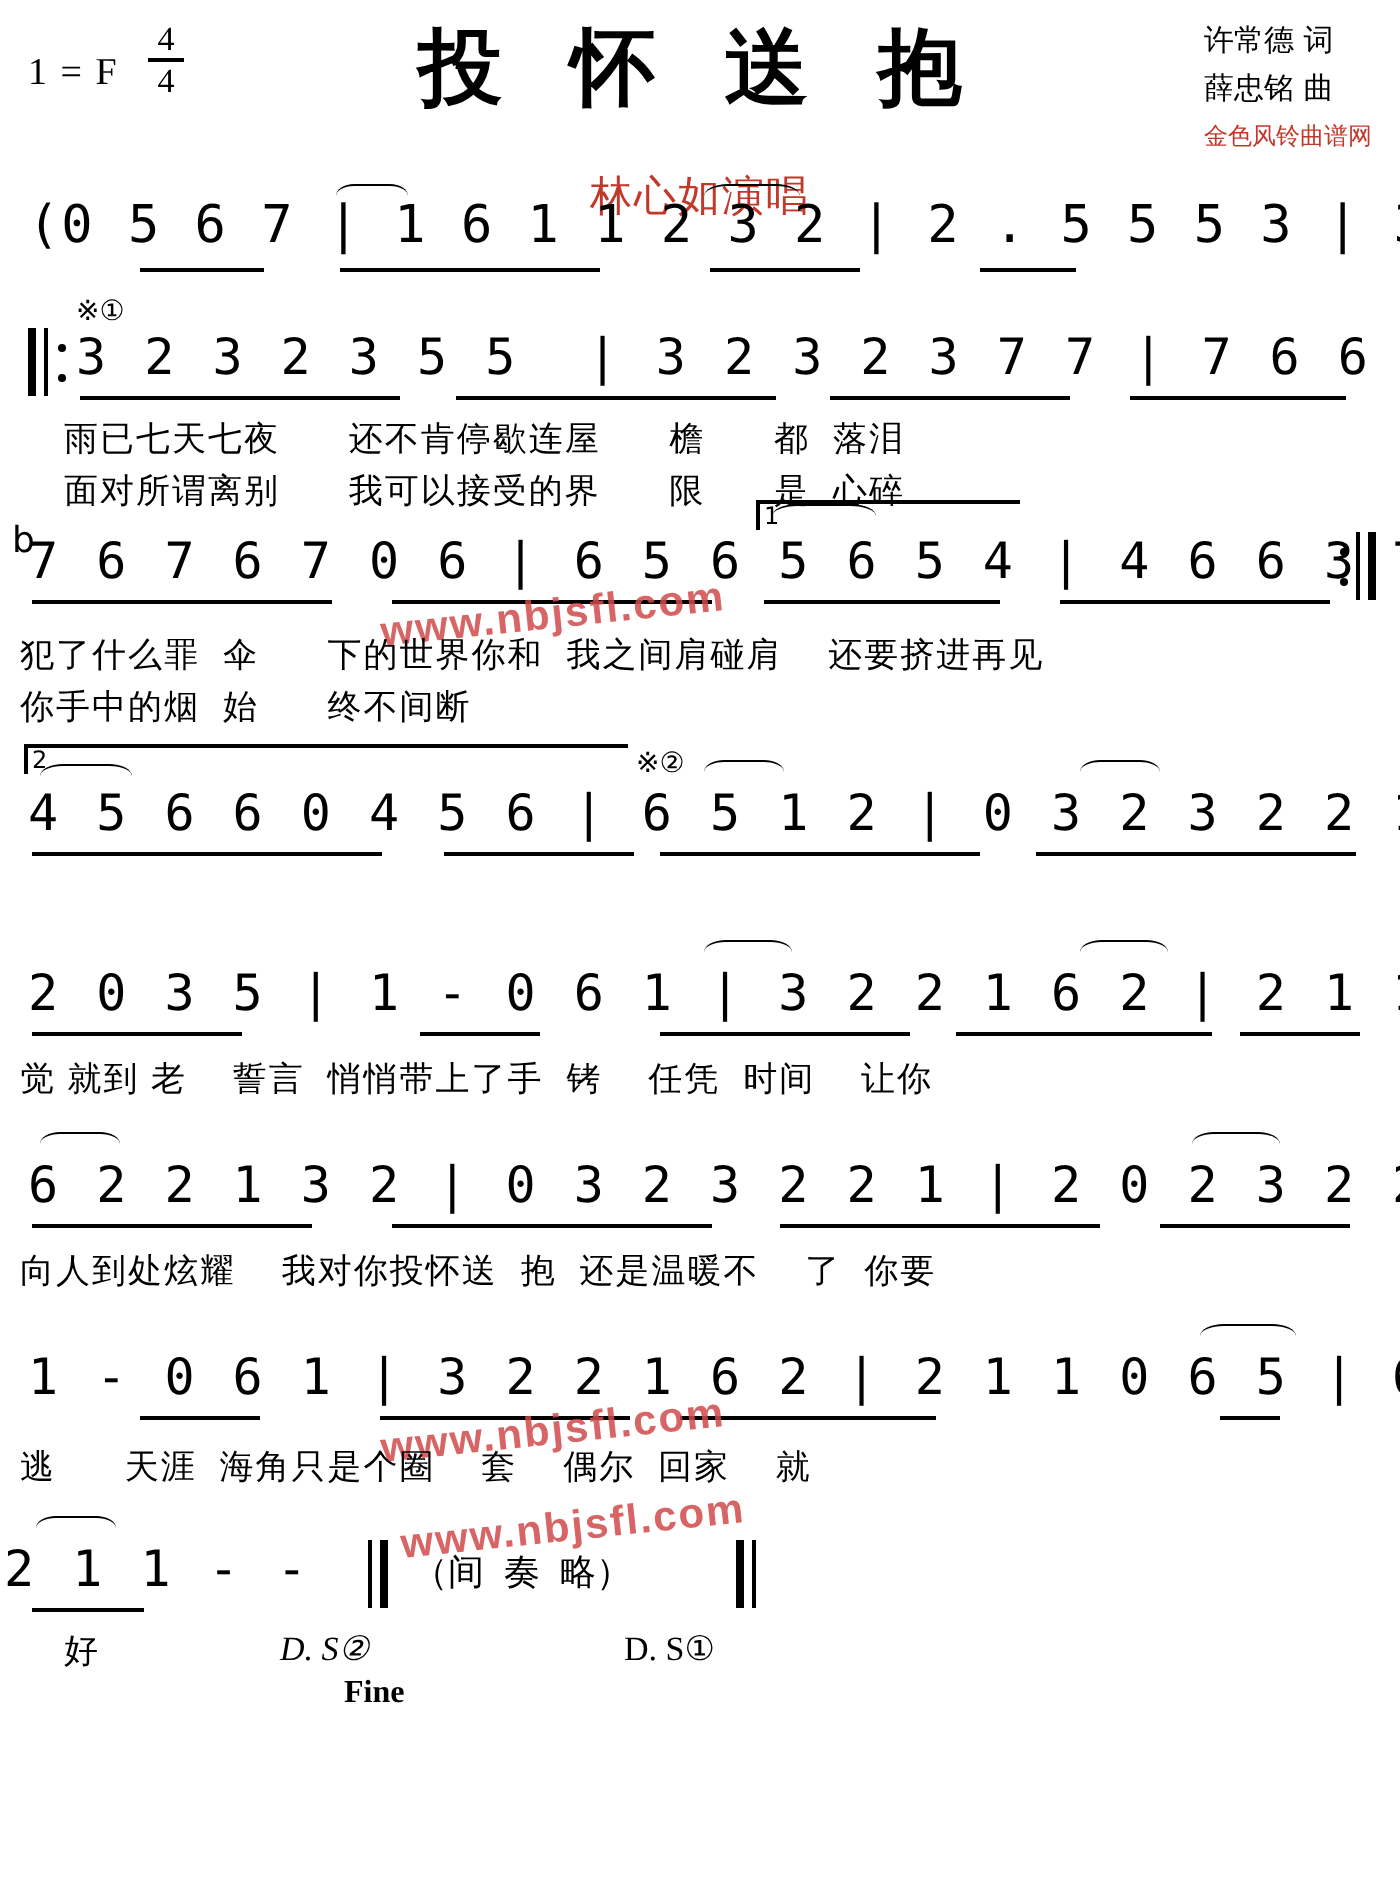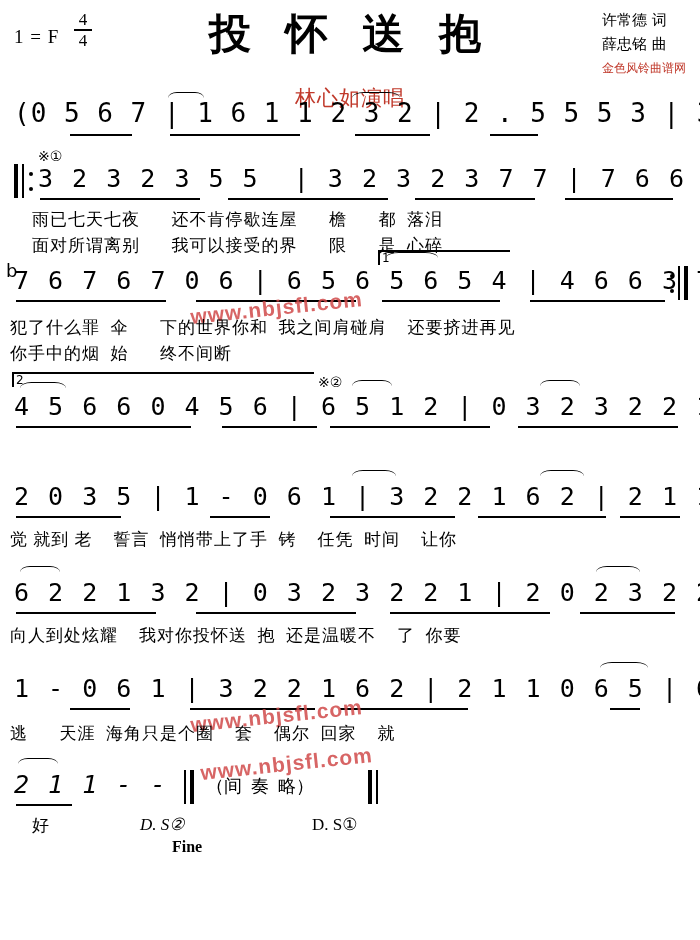--- a/index.html
+++ b/index.html
@@ -52,21 +52,21 @@
   .row{position:relative;width:700px;}
   .notes{
     position:absolute;left:0;top:0;
     font-family:"DejaVu Sans Mono", monospace;
     font-size:25px;
     letter-spacing:0px;
     white-space:pre;
   }
   .lyr{
     position:absolute;left:0;
-    font-family:Liberation Serif, serif;
+    font-family:Liberation Sans, sans-serif;
     font-size:17px;
     white-space:pre;
   }
   .tiny{
     position:absolute;
     font-family:"DejaVu Sans", sans-serif;
     font-size:12px;
   }
   .mark{
     position:absolute;
@@ -232,21 +232,21 @@
     <div class="ul" style="left:340px;top:48px;width:128px;"></div>
     <div class="ul" style="left:610px;top:48px;width:30px;"></div>
     <div class="slur" style="left:600px;top:2px;width:48px;"></div>
 
     <div class="wm" style="left:190px;top:44px;">www.nbjsfl.com</div>
 
     <div class="lyr" style="left:10px;top:62px;letter-spacing:1px;">逃      天涯  海角只是个圈    套    偶尔  回家    就</div>
   </div>
 
   <div class="row" style="height:90px;">
-    <div class="notes" style="left:14px;top:14px;letter-spacing:2px;font-style:italic;">2 1 1 - -</div>
+    <div class="notes" style="left:2px;top:14px;letter-spacing:2px;">2 1 1 - -</div>
     <div class="ul" style="left:16px;top:48px;width:56px;"></div>
     <div class="slur" style="left:18px;top:2px;width:40px;"></div>
 
     <div class="thinbar" style="left:184px;top:14px;height:34px;"></div>
     <div class="thickbar" style="left:190px;top:14px;height:34px;"></div>
     <div class="thickbar" style="left:368px;top:14px;height:34px;"></div>
     <div class="thinbar" style="left:376px;top:14px;height:34px;"></div>
 
     <div class="lyr" style="left:206px;top:18px;font-size:18px;">（间  奏  略）</div>
 

